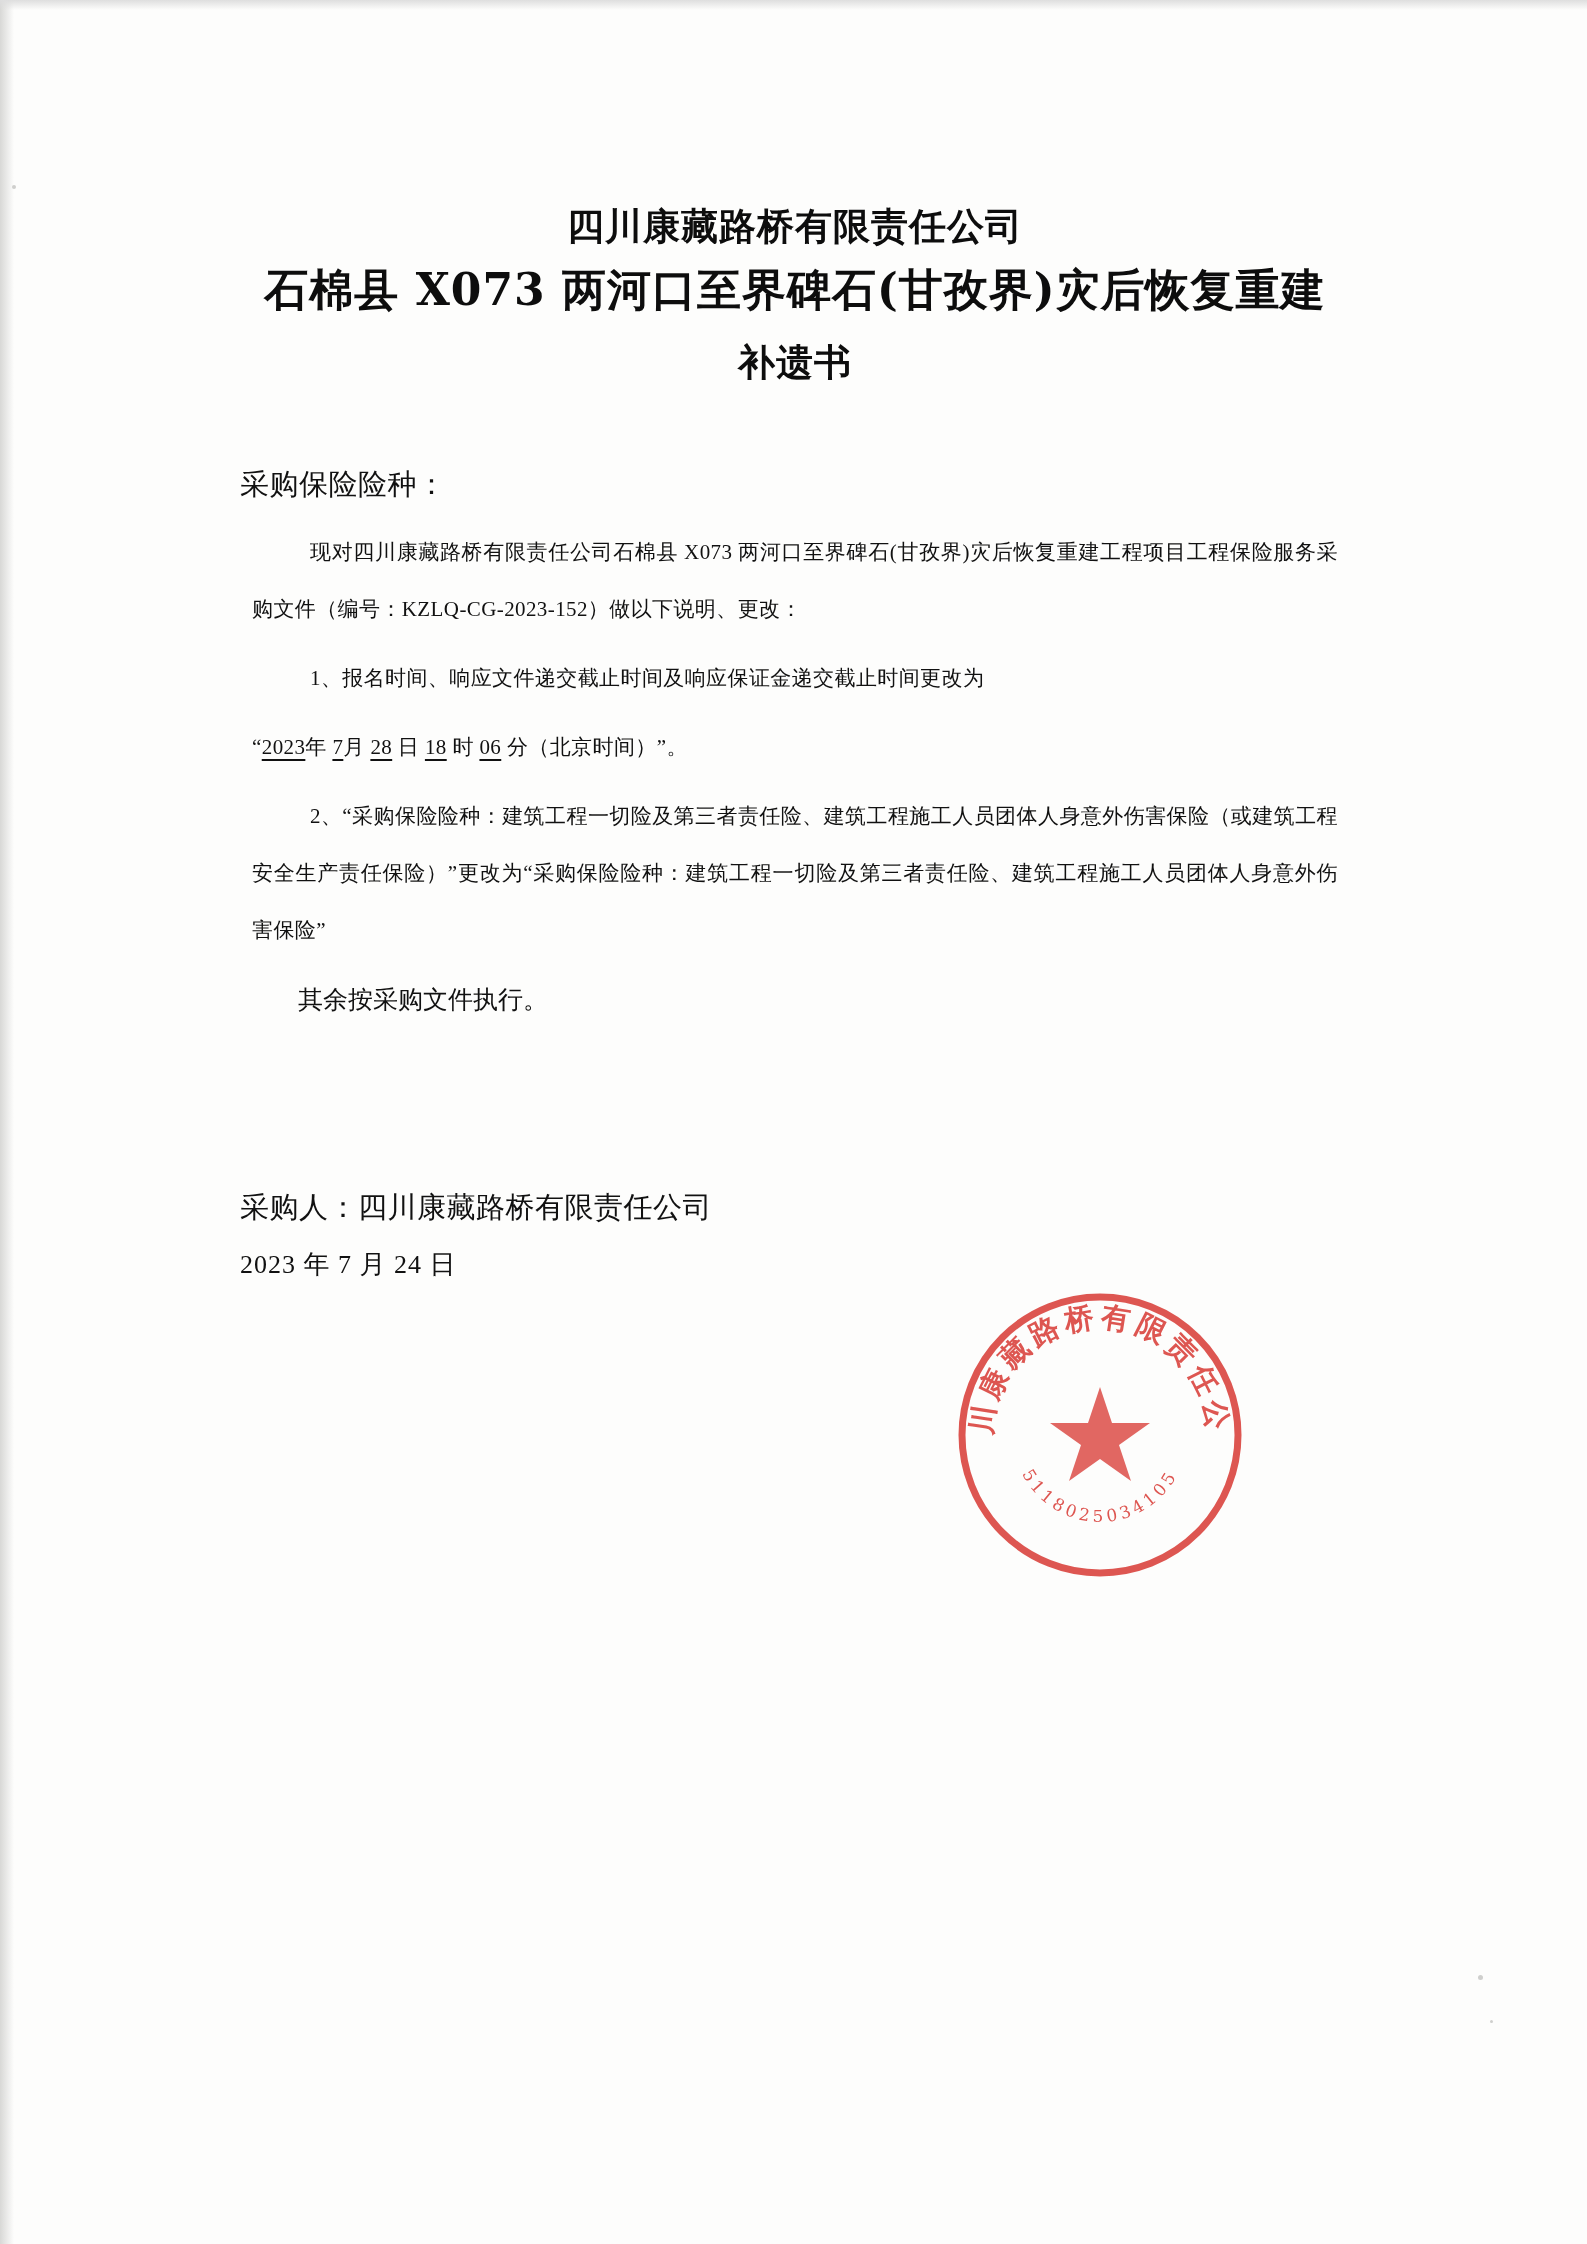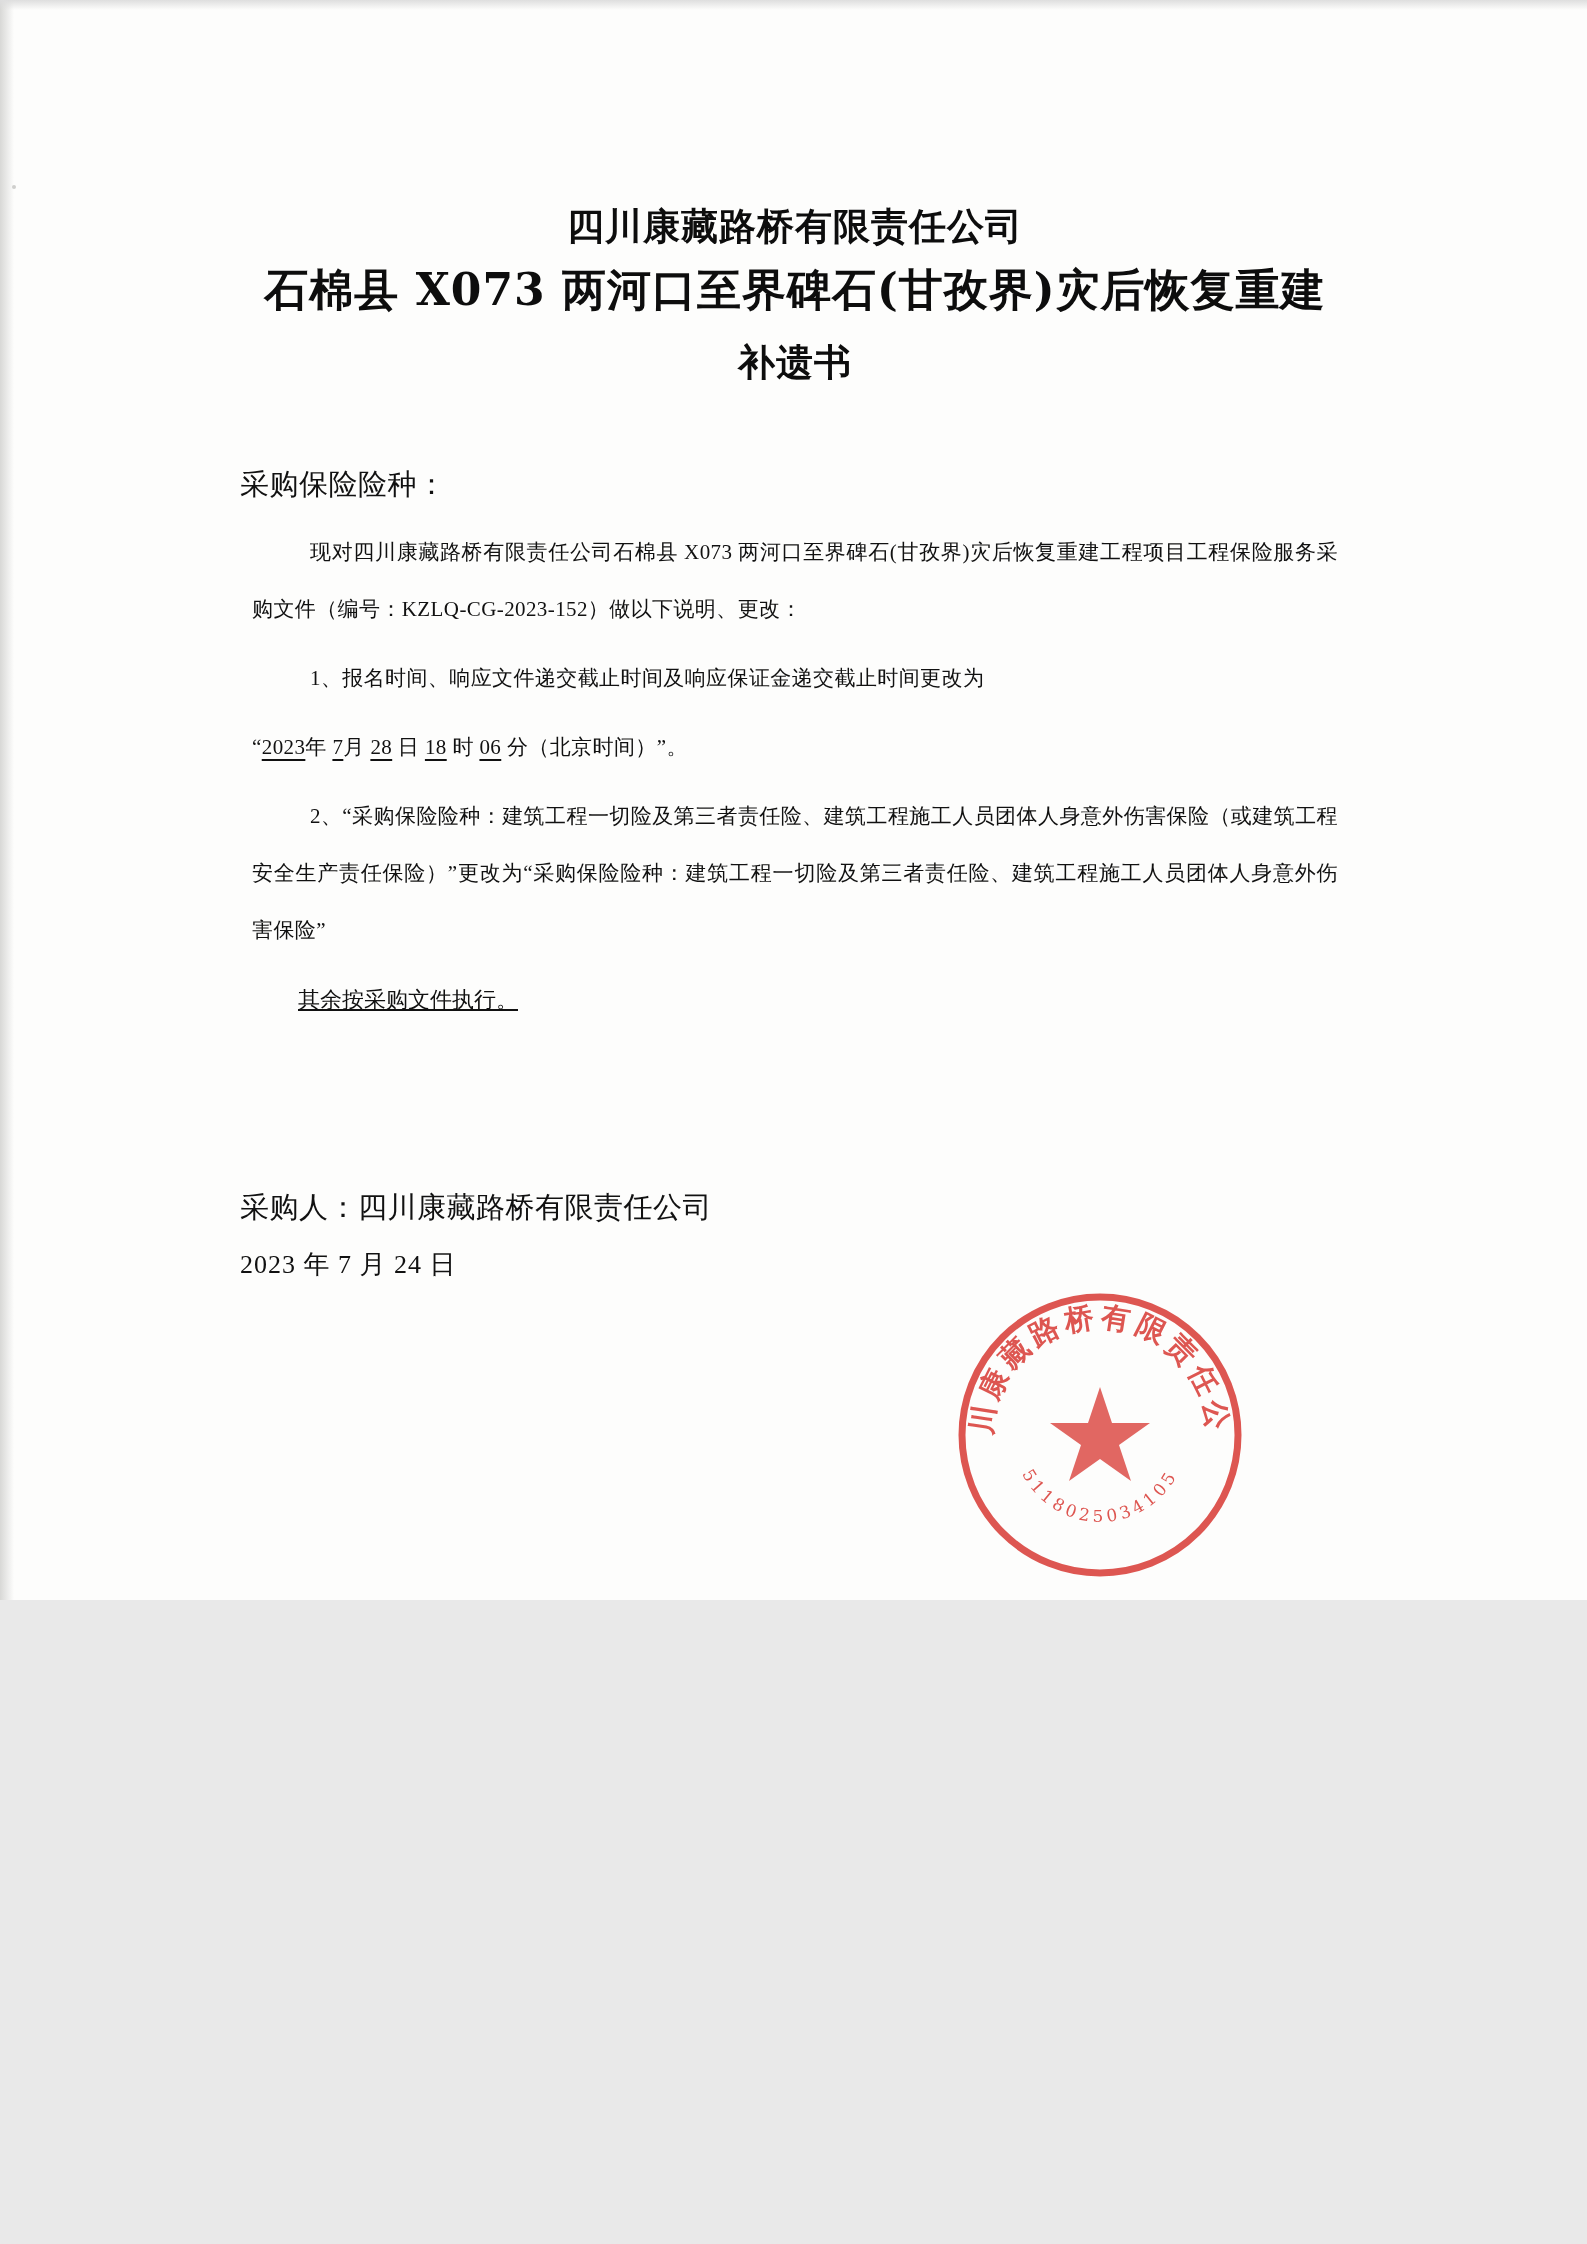--- a/index.html
+++ b/index.html
@@ -3,21 +3,21 @@
 <meta charset="utf-8">
 <style>
   html, body {
     margin: 0;
     padding: 0;
     background: #e9e9e9;
   }
   .page {
     position: relative;
     width: 1587px;
-    height: 1600px;
+    height: 2244px;
     margin: 0 auto;
     background: #fdfdfc;
     overflow: hidden;
     font-family: "Liberation Serif", "DejaVu Serif", serif;
     color: #111;
   }
   
   .scan-edge-left {
     position: absolute;
     left: 0; top: 0;
@@ -75,24 +75,23 @@
     line-height: 57px;
     text-align: justify;
     letter-spacing: 0.4px;
   }
   p.indent { text-indent: 58px; }
 
   .u { text-decoration: underline; text-underline-offset: 5px; }
 
   .tail {
     margin-top: 4px;
-    font-size: 22px;
+    font-size: 25px;
     line-height: 57px;
     text-indent: 58px;
-    text-decoration: underline;
   }
 
   .signature {
     margin-top: 150px;
     padding-right: 10px;
     font-size: 29px;
     line-height: 58px;
     letter-spacing: 0.5px;
   }
   .sign-date {

